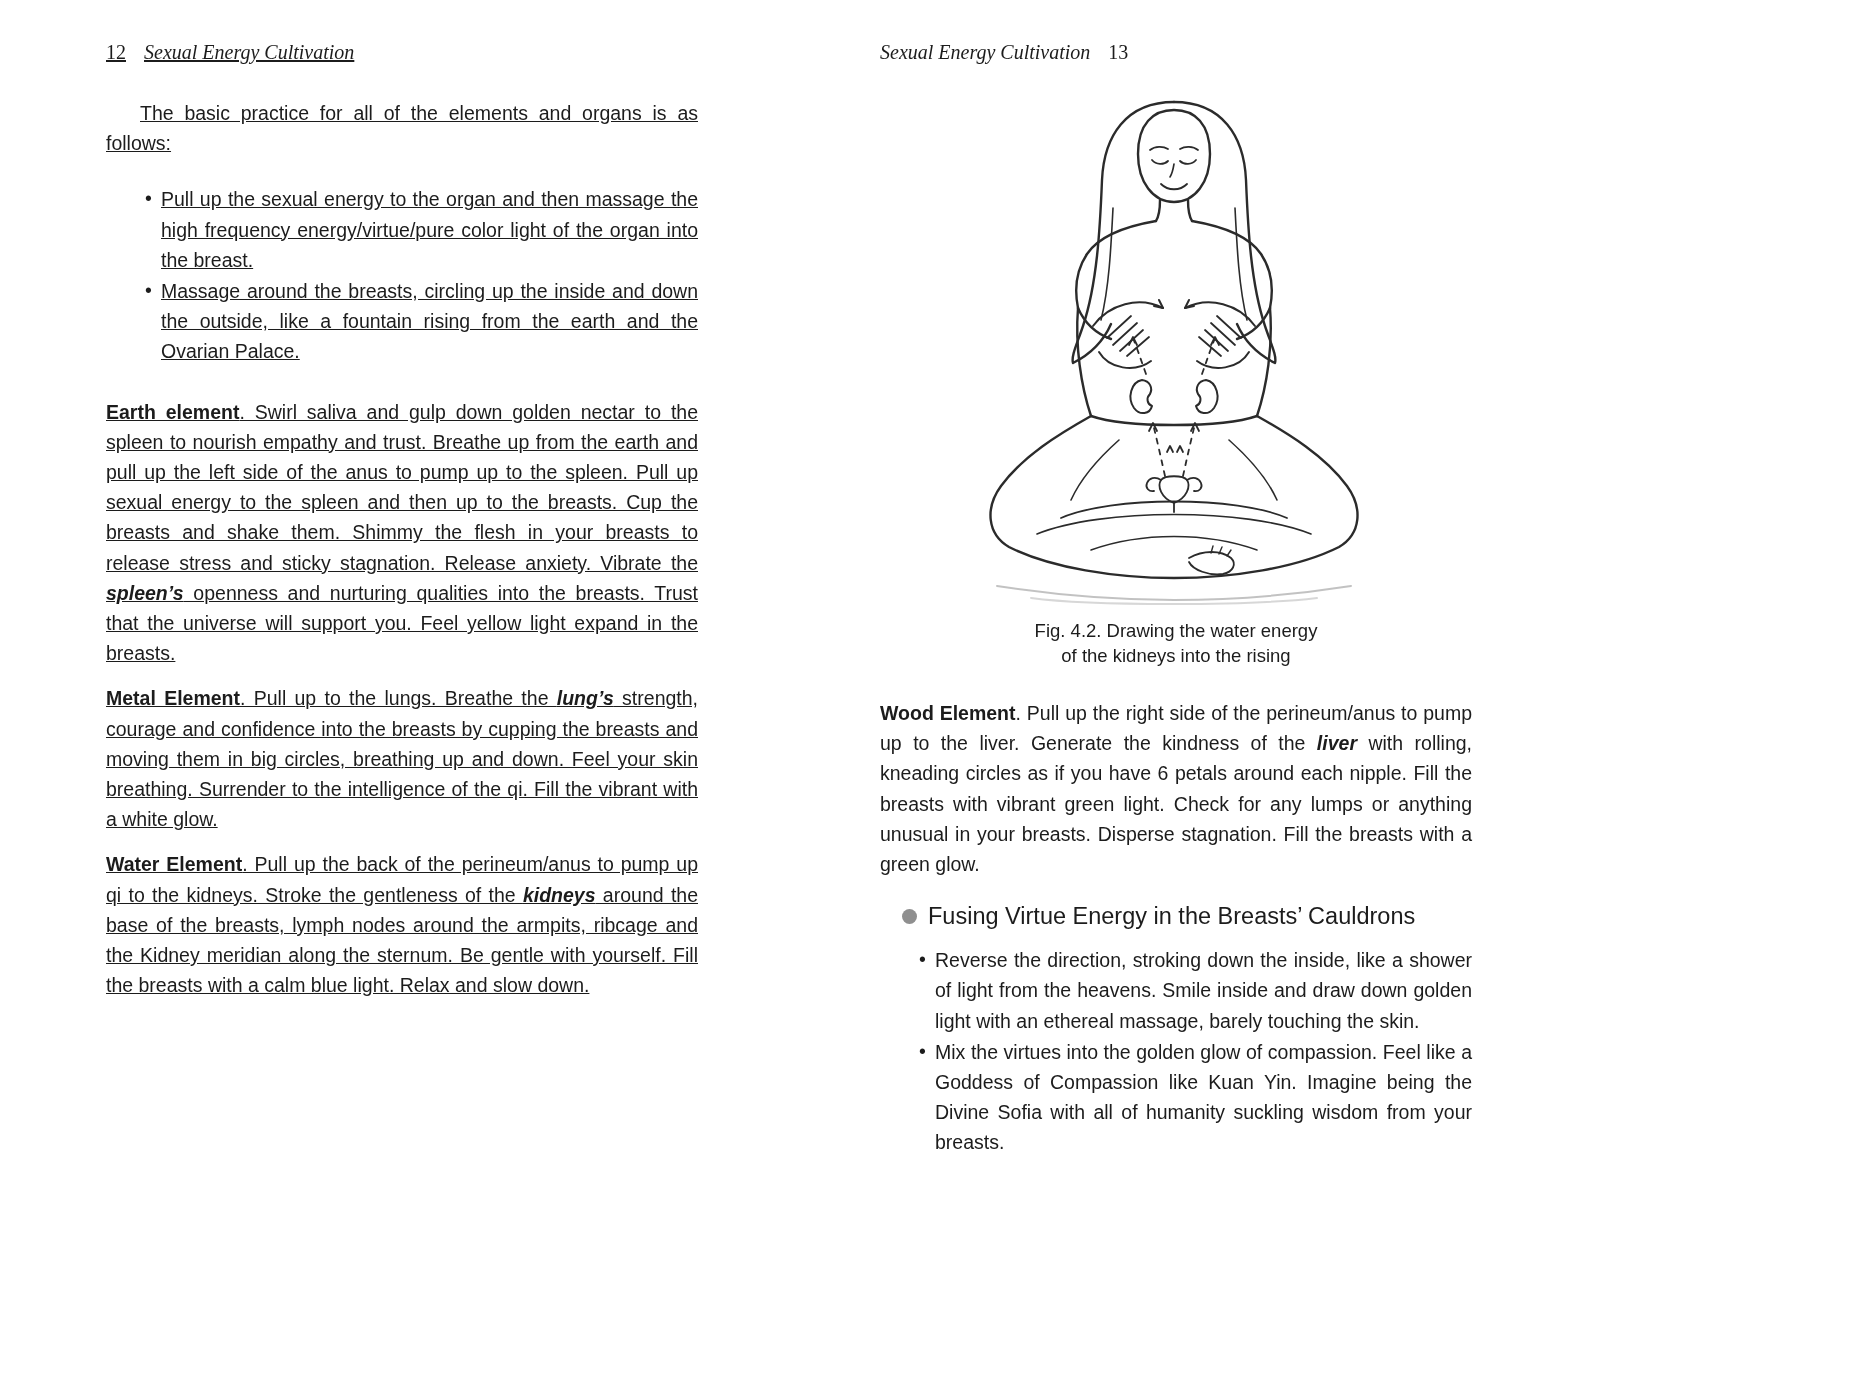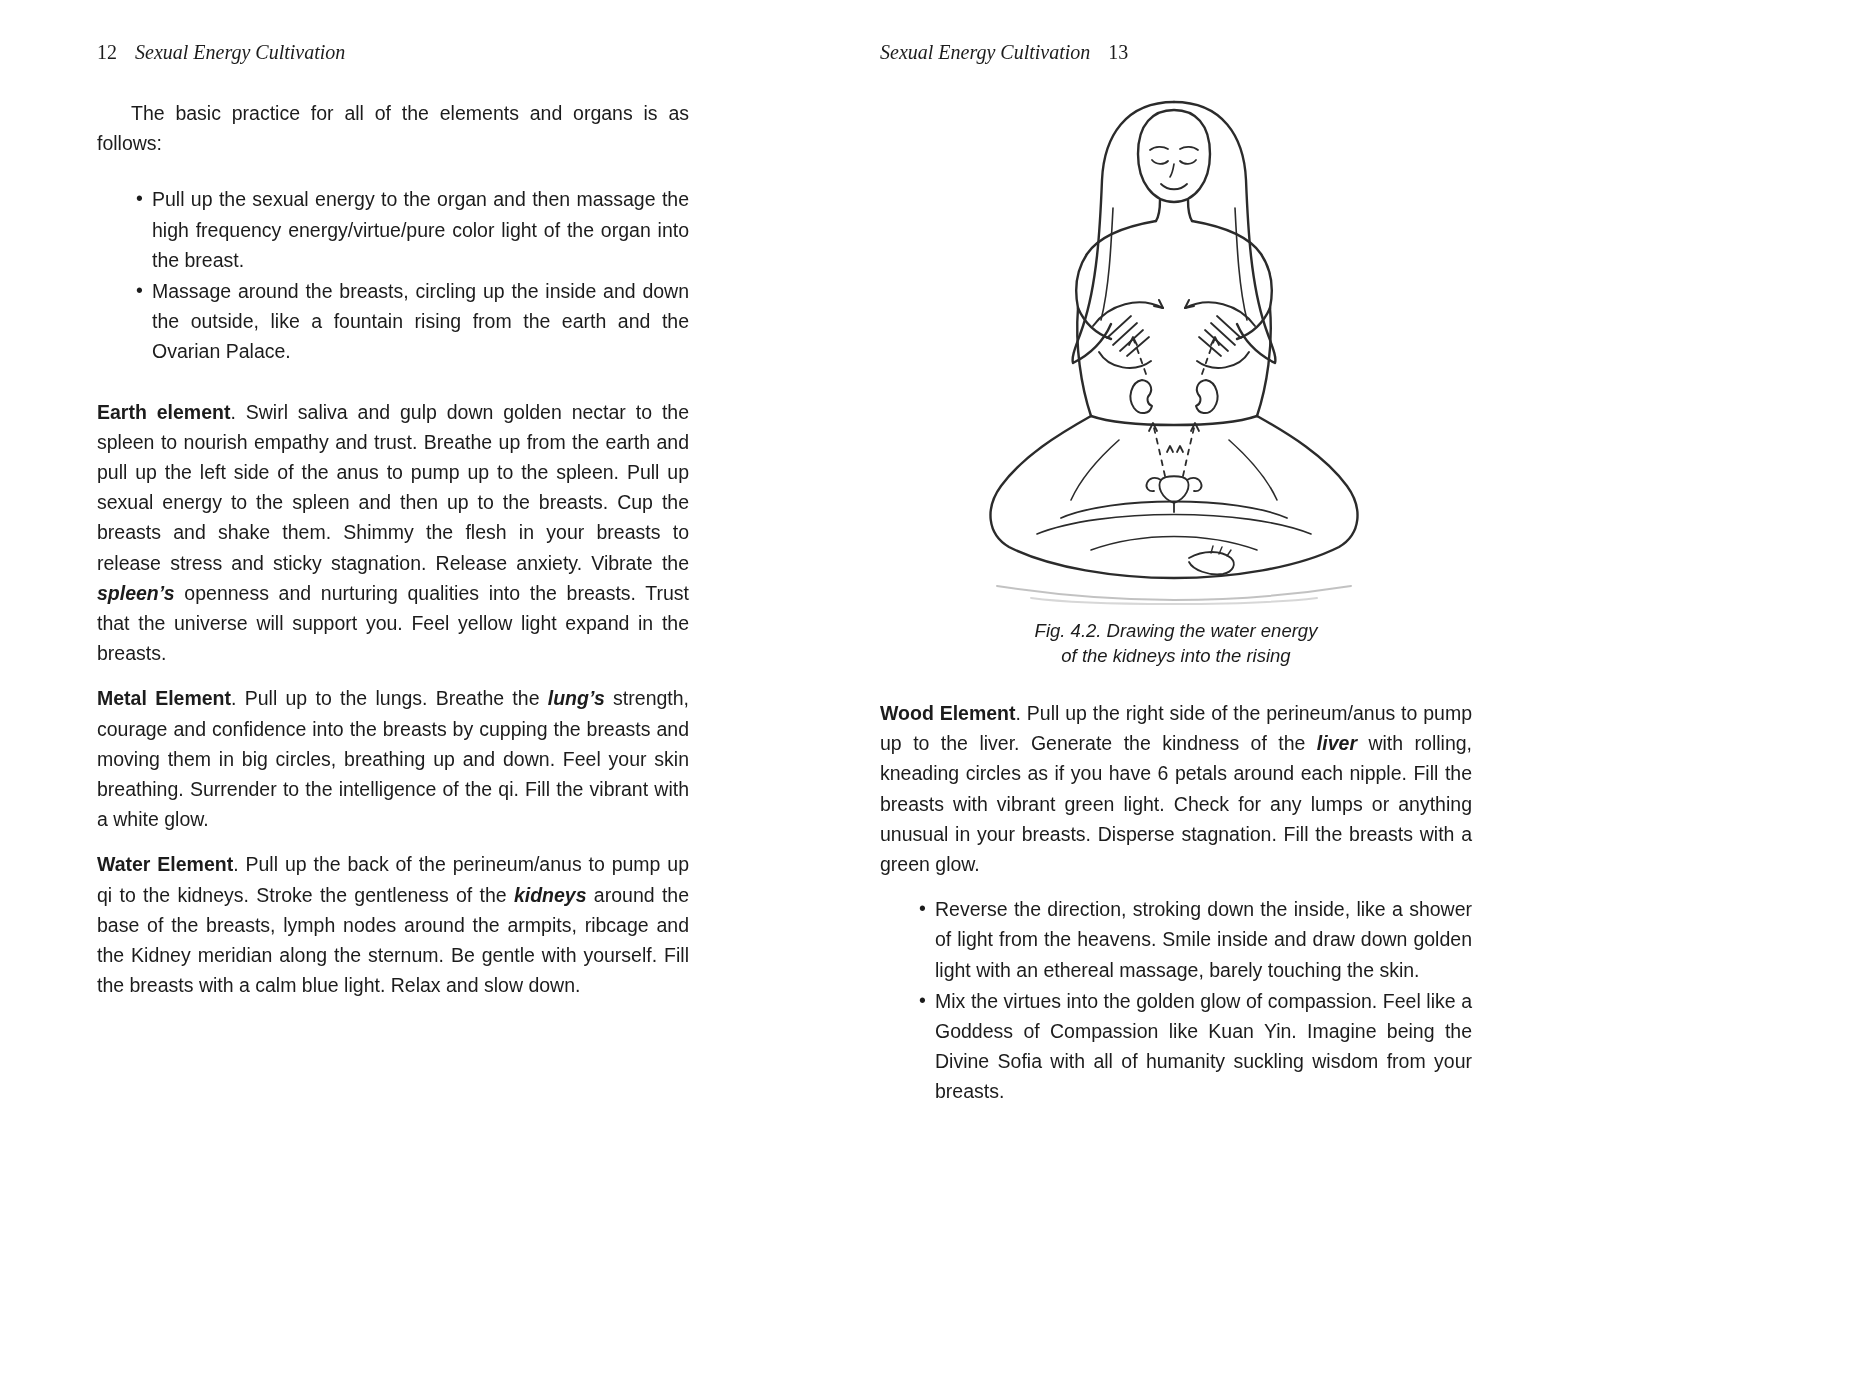--- a/index.html
+++ b/index.html
@@ -4,21 +4,21 @@
 <style>
   * { margin: 0; padding: 0; box-sizing: border-box; }
   html, body { background: #ffffff; }
   body {
     width: 1862px; height: 1396px; position: relative; overflow: hidden;
     font-family: "Liberation Sans", sans-serif;
     color: #1c1c1c;
     -webkit-font-smoothing: antialiased;
   }
   .col { position: absolute; width: 592px; top: 40px; }
-  .col-left  { left: 97px; }
+  .col-left  { left: 106px; text-decoration: underline; }
   .col-right { left: 880px; }
 
   
   .running-head {
     font-family: "Liberation Serif", serif;
     font-size: 20px; line-height: 24px; margin-bottom: 24px;
     color: #1c1c1c;
   }
   .running-head .rt { font-style: italic; }
   .running-head .pn { font-style: normal; }
@@ -42,21 +42,21 @@
   .li { position: relative; padding-left: 55px; margin-bottom: 1px; }
   .li-dot { position: absolute; left: 39px; top: -1px; font-size: 19.5px; }
 
   .mb-intro { margin-bottom: 26px; margin-top: 34px; }
   .mb-para2 { margin-bottom: 16px; }
 
   
   .figure { text-align: center; margin-bottom: 6px; }
   .caption {
     font-size: 18.5px; line-height: 25px; text-align: center;
-    margin-bottom: 30px; color: #1c1c1c; font-style: italic;
+    margin-bottom: 30px; color: #1c1c1c;
   }
 
   
   .section-head {
     font-size: 23.5px; line-height: 30px; margin: 22px 0 14px 22px;
     display: flex; align-items: center;
   }
   .gray-dot {
     width: 15px; height: 15px; border-radius: 50%;
     background: #8f8f8f; display: inline-block; margin-right: 11px;
@@ -200,20 +200,24 @@
     </svg>
   </div>
 
   <div class="caption">
     <div>Fig. 4.2. Drawing the water energy</div>
     <div>of the kidneys into the rising</div>
   </div>
 
   <p class="para"><span class="b">Wood Element</span><span>. Pull up the right side of the perineum/anus to pump up to the liver. Generate the kindness of the </span><span class="bi">liver</span><span> with rolling, kneading circles as if you have 6 petals around each nipple. Fill the breasts with vibrant green light. Check for any lumps or anything unusual in your breasts. Disperse stagnation. Fill the breasts with a green glow.</span></p>
 
+  <div class="section-head">
+    <span class="gray-dot"></span>
+    <span>Fusing Virtue Energy in the Breasts’ Cauldrons</span>
+  </div>
 
   <div class="blist sub-blist">
     <div class="li">
       <span class="li-dot">•</span>
       <span class="li-text">Reverse the direction, stroking down the inside, like a shower of light from the heavens. Smile inside and draw down golden light with an ethereal massage, barely touching the skin.</span>
     </div>
     <div class="li">
       <span class="li-dot">•</span>
       <span class="li-text">Mix the virtues into the golden glow of compassion. Feel like a Goddess of Compassion like Kuan Yin. Imagine being the Divine Sofia with all of humanity suckling wisdom from your breasts.</span>
     </div>

